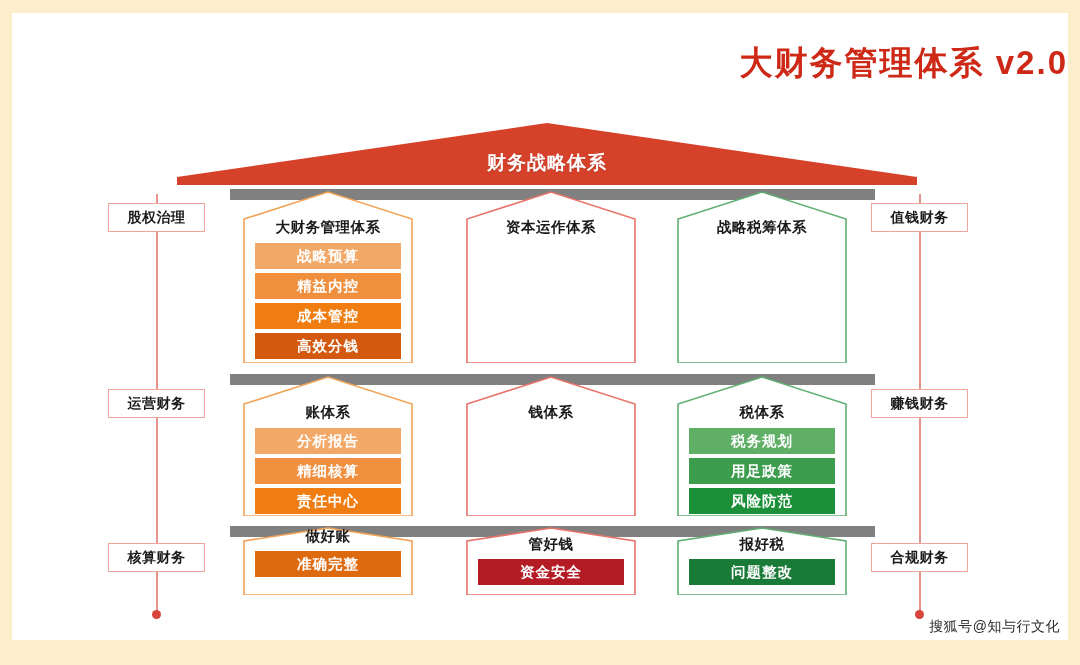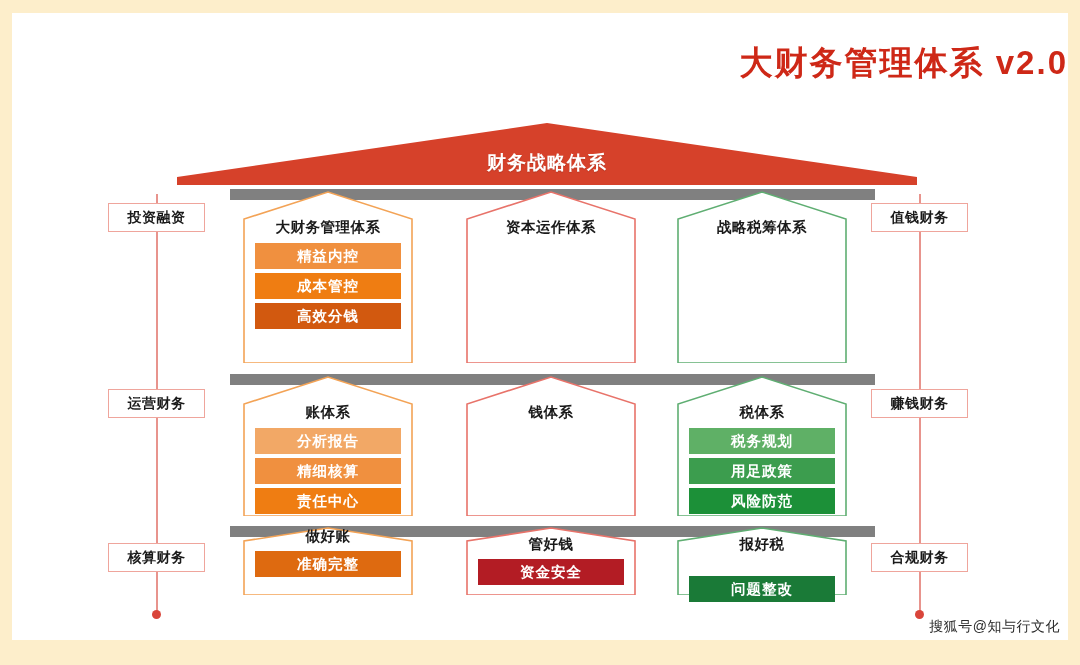--- a/index.html
+++ b/index.html
@@ -165,20 +165,21 @@
     <div class="slab s2"></div>
     <div class="slab s3"></div>
 
     <div class="pillar" style="left:231px; top:178px; width:170px; height:172px;">
       <svg class="frame" viewBox="0 0 170 172" preserveAspectRatio="none">
         <polygon points="1,172 1,28 85,1 169,28 169,172" fill="#ffffff" stroke="#F3A356" stroke-width="1.6"></polygon>
       </svg>
       <div class="pcontent" style="padding-top:27px;">
         <div class="ptitle">大财务管理体系</div>
         <div class="bars" style="margin-top:6px;">
+          <div class="bar" style="background:#F2A866">战略预算</div>
           <div class="bar" style="background:#F0903F">精益内控</div>
           <div class="bar" style="background:#EF7D12">成本管控</div>
           <div class="bar" style="background:#D2590F">高效分钱</div>
         </div>
       </div>
     </div>
 
     <div class="pillar" style="left:454px; top:178px; width:170px; height:172px;">
       <svg class="frame" viewBox="0 0 170 172" preserveAspectRatio="none">
         <polygon points="1,172 1,28 85,1 169,28 169,172" fill="#ffffff" stroke="#E8736A" stroke-width="1.6"></polygon>
@@ -257,31 +258,31 @@
         </div>
       </div>
     </div>
 
     <div class="pillar" style="left:665px; top:514px; width:170px; height:68px;">
       <svg class="frame" viewBox="0 0 170 68" preserveAspectRatio="none">
         <polygon points="1,68 1,14 85,1 169,14 169,68" fill="#ffffff" stroke="#5FAE72" stroke-width="1.6"></polygon>
       </svg>
       <div class="pcontent" style="padding-top:8px;">
         <div class="ptitle">报好税</div>
-        <div class="bars" style="margin-top:22px;">
+        <div class="bars" style="margin-top:5px;">
           <div class="bar" style="background:#1A7A37">问题整改</div>
         </div>
       </div>
     </div>
 
     <div class="vline" style="left:144px; top:181px; height:420px;"></div>
     <div class="vdot" style="left:140px; top:597px;"></div>
 
     <div class="sidebox" style="left:96px; top:190px;">
-      <span>投资融资</span>
+      <span>股权治理</span>
     </div>
     <div class="sidebox" style="left:96px; top:376px;">
       <span>运营财务</span>
     </div>
     <div class="sidebox" style="left:96px; top:530px;">
       <span>核算财务</span>
     </div>
 
     <div class="vline" style="left:907px; top:181px; height:420px;"></div>
     <div class="vdot" style="left:903px; top:597px;"></div>

